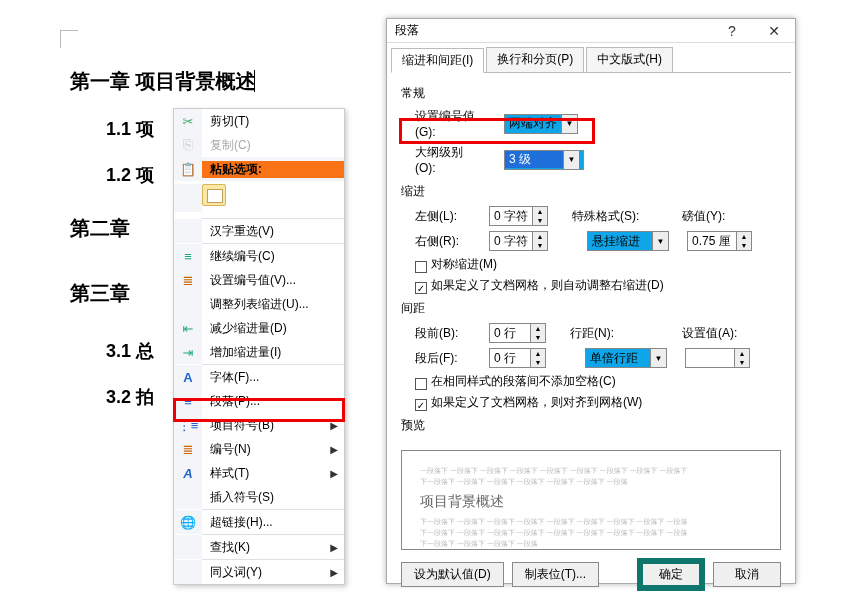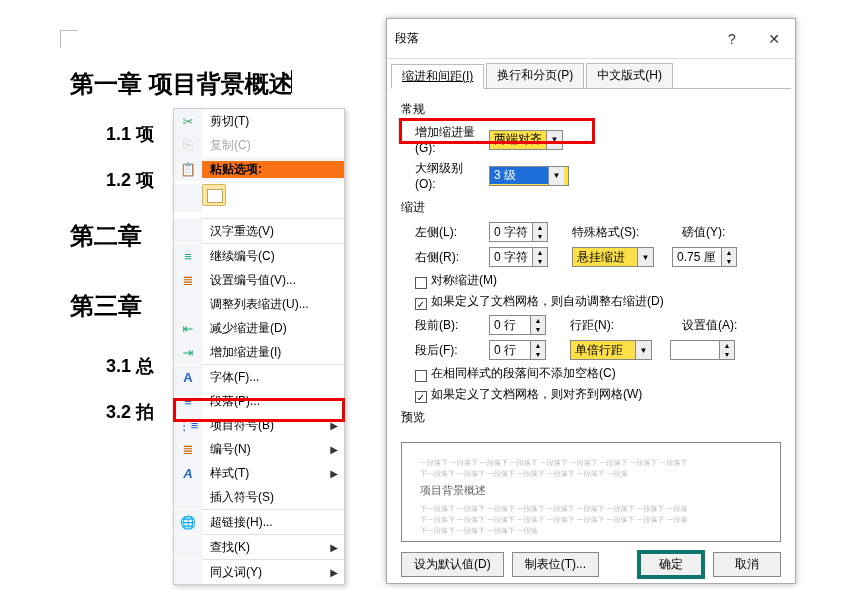--- a/index.html
+++ b/index.html
@@ -1,20 +1,20 @@
 <!DOCTYPE html>
 <html><head>
 <meta charset="utf-8">
 <style>
 * { box-sizing: border-box; margin: 0; padding: 0; font-family: "Microsoft YaHei", SimSun, sans-serif; }
 body { width: 866px; height: 604px; background: #fff; position: relative; overflow: hidden; }
 
 
 .doc { position: absolute; left: 0; top: 0; width: 380px; padding: 40px 0 0 74px; }
-.doc h1 { font-size: 24px; font-weight: bold; margin: 28px 0 10px -4px; }
+.doc h1 { font-size: 20px; font-weight: bold; margin: 28px 0 10px -4px; }
 .doc .sub { font-size: 18px; font-weight: bold; margin: 22px 0 0 32px; }
 .doc .cursor { display: inline-block; border-left: 1.5px solid #000; height: 22px; vertical-align: text-top; margin-left: -2px; }
 
 
 .corner { position: absolute; width: 18px; height: 18px; }
 .corner.tl { left: 60px; top: 30px; border-left: 1px solid #bbb; border-top: 1px solid #bbb; }
 
 
 .ctxmenu { position: absolute; left: 173px; top: 108px; width: 172px; background: #fff; border: 1px solid #ccc; box-shadow: 2px 2px 5px rgba(0,0,0,0.2); font-size: 12px; }
 .ctxmenu .item { display: flex; align-items: center; height: 24px; cursor: default; }
@@ -25,54 +25,54 @@
 .ctxmenu .item.header { background: #f3f5f8; }
 .ctxmenu .sep { height: 1px; margin-left: 28px; background: #e0e0e0; }
 .ctxmenu .arrow { padding-right: 6px; color: #333; font-size: 10px; }
 .ctxmenu .paste-block { padding: 3px 0 6px 34px; background: #fff; }
 .ctxmenu .paste-ic { display: inline-block; width: 24px; height: 22px; border: 1px solid #d7b55a; background: #fbe7a3; border-radius: 2px; position: relative; }
 .ctxmenu .paste-ic::before { content: ""; position: absolute; left: 4px; top: 4px; width: 14px; height: 12px; background: #fff; border: 1px solid #bca35a; }
 .hl-red { position: absolute; border: 3px solid #e00; }
 
 
 .dlg { position: absolute; left: 386px; top: 18px; width: 410px; height: 566px; border: 1px solid #aaa; background: #fff; box-shadow: 0 0 6px rgba(0,0,0,0.3); font-size: 12px; }
-.titlebar { height: 40px; display: flex; align-items: center; padding-left: 8px; border-bottom: 1px solid #ddd; }
+.titlebar { height: 24px; display: flex; align-items: center; padding-left: 8px; border-bottom: 1px solid #ddd; }
 .titlebar .ttl { flex: 1; }
 .titlebar .btn { width: 42px; height: 27px; display: flex; align-items: center; justify-content: center; font-size: 14px; color: #333; }
 .titlebar .btn.close { font-size: 14px; }
 
 .tabs { display: flex; padding: 4px 4px 0 4px; gap: 2px; }
 .tab { padding: 3px 10px; border: 1px solid #bbb; border-bottom: none; background: #fff; cursor: default; }
-.tab.active { border: 1px solid #bbb; border-bottom: 1px solid #fff; position: relative; top: 1px; text-decoration: underline; }
+.tab.active { border: 1px solid #bbb; border-bottom: 1px solid #fff; position: relative; top: 1px; }
 .tab:not(.active) { background: #f5f5f5; }
 .tab-strip { border-bottom: 1px solid #bbb; margin: 0 4px; }
 
 .dlg-body { padding: 6px 14px; }
 .group-lbl { margin: 6px 0 6px 0; }
 .row { display: flex; align-items: center; margin: 5px 0 5px 14px; gap: 6px; }
 .row label { width: 68px; }
-.combo { display: flex; align-items: center; border: 1px solid #888; height: 20px; background: #fde047; }
+.combo { display: flex; align-items: center; border: 1px solid #888; height: 20px; background: #0ea5e9; margin-left: 15px; }
 .combo .val { padding: 0 4px; min-width: 50px; }
 .combo .dd { width: 16px; height: 18px; border-left: 1px solid #888; display: flex; align-items: center; justify-content: center; font-size: 8px; background: #eee; }
 .combo.sel .val { background: #1e6fd9; color: #fff; }
 .spin { display: flex; align-items: center; border: 1px solid #888; height: 20px; }
 .spin .val { padding: 0 4px; min-width: 40px; }
 .spin .btns { display: flex; flex-direction: column; border-left: 1px solid #888; }
 .spin .btns div { height: 9px; width: 14px; font-size: 7px; display: flex; align-items: center; justify-content: center; background: #eee; }
 
 .chk { display: flex; align-items: flex-end; gap: 4px; margin-left: 14px; margin-top: 4px; }
 .chk .box { width: 12px; height: 12px; border: 1px solid #555; display: flex; align-items: center; justify-content: center; font-size: 10px; }
 
 .preview { margin: 4px 14px 0 14px; border: 1px solid #888; height: 100px; padding: 14px 18px; font-size: 7px; color: #bbb; line-height: 1.6; }
-.preview .main-line { color: #666; font-size: 11px; margin: 3px 0; }
+.preview .main-line { color: #666; font-size: 14px; margin: 3px 0; }
 
 .dlg-btns { display: flex; gap: 8px; padding: 8px 14px; justify-content: flex-start; align-items: center; }
 .dlg-btns .gap { flex: 1; }
 .btn2 { border: 1px solid #888; padding: 3px 12px; background: #f0f0f0; min-width: 68px; text-align: center; }
-.btn2.primary { border: 4px solid #0f766e; padding: 2px 15px; }
+.btn2.primary { border: 6px solid #0f766e; padding: 2px 15px; }
 
 </style>
 </head>
 <body>
 
 <div class="corner tl"></div>
 
 <div class="doc">
   <h1><span>第一章  项目背景概述</span><span class="cursor"></span></h1>
   <div class="sub">1.1  项</div>
@@ -187,21 +187,21 @@
   <div class="tabs">
     <div class="tab active">缩进和间距(I)</div>
     <div class="tab">换行和分页(P)</div>
     <div class="tab">中文版式(H)</div>
   </div>
   <div class="tab-strip"></div>
 
   <div class="dlg-body">
     <div class="group-lbl">常规</div>
     <div class="row">
-      <label>增加缩进量(G):</label>
+      <label>设置编号值(G):</label>
       <div class="combo">
           <div class="val">两端对齐</div>
           <div class="dd">▼</div>
         </div>
     </div>
     <div class="row">
       <label>大纲级别(O):</label>
       <div class="combo sel" style="min-width:80px;">
           <div class="val" style="min-width:58px;">3 级</div>
           <div class="dd">▼</div>
@@ -247,20 +247,21 @@
     </div>
     <div class="chk">
         <div class="box"></div>
         <span>对称缩进(M)</span>
       </div>
     <div class="chk">
         <div class="box">✓</div>
         <span>如果定义了文档网格，则自动调整右缩进(D)</span>
       </div>
 
+    <div class="group-lbl">间距</div>
     <div class="row">
       <label>段前(B):</label>
       <div class="spin">
           <div class="val">0 行</div>
           <div class="btns">
             <div>▲</div>
             <div>▼</div>
           </div>
         </div>
       <div style="width:12px;"></div>

